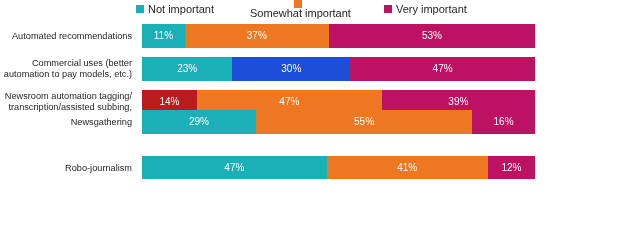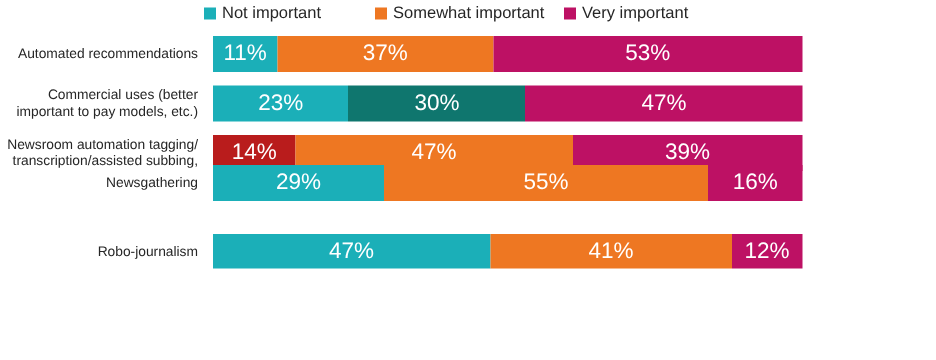--- a/index.html
+++ b/index.html
@@ -31,22 +31,22 @@
     height: 14px;
     display: flex;
     align-items: center;
   }
   .legend-item {
     display: flex;
     align-items: center;
     white-space: nowrap;
   }
   .legend-item.it0 { margin-left: 0px; }
-  .legend-item.it1 { margin-left: 36px; }
-  .legend-item.it2 { margin-left: 13px; text-align: right; }
+  .legend-item.it1 { margin-left: 36px; flex-direction: column; }
+  .legend-item.it2 { margin-left: 33px; text-align: right; }
   .legend-swatch {
     width: 8px;
     height: 8px;
     flex: 0 0 auto;
     margin-right: 4px;
   }
   .legend-label {
     font-size: 11px;
     line-height: 11px;
     color: #262626;
@@ -92,21 +92,21 @@
     height: 24px;
     display: flex;
   }
 
   .seg {
     height: 100%;
     display: flex;
     align-items: center;
     justify-content: center;
     color: #ffffff;
-    font-size: 15px;
+    font-size: 10px;
     line-height: 10px;
     font-weight: normal;
     overflow: hidden;
     box-sizing: border-box;
   }
 </style>
 </head>
 <body>
 
 <div id="chart-root">
@@ -139,27 +139,27 @@
             <span>37%</span>
           </div>
           <div class="seg" style="background: rgb(189, 17, 100); width: 53%;">
             <span>53%</span>
           </div>
         </div>
       </div>
       <div class="row" style="top: 37px;">
         <div class="row-label">
           <span class="ln">Commercial uses (better</span>
-          <span class="ln">important to pay models, etc.)</span>
+          <span class="ln">automation to pay models, etc.)</span>
         </div>
         <div class="bar-track">
           <div class="seg" style="background: rgb(27, 175, 184); width: 23%;">
             <span>23%</span>
           </div>
-          <div class="seg" style="background: #0f766e; width: 30%; align-items: center;">
+          <div class="seg" style="background: #1d4ed8; width: 30%; align-items: center;">
             <span>30%</span>
           </div>
           <div class="seg" style="background: rgb(189, 17, 100); width: 47%;">
             <span>47%</span>
           </div>
         </div>
       </div>
       <div class="row" style="top: 70px; text-decoration: underline;">
         <div class="row-label">
           <span class="ln">Newsroom automation tagging/</span>

